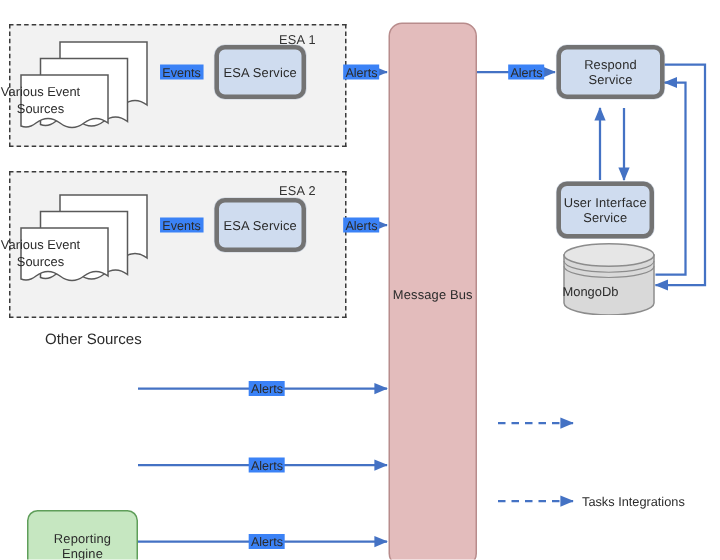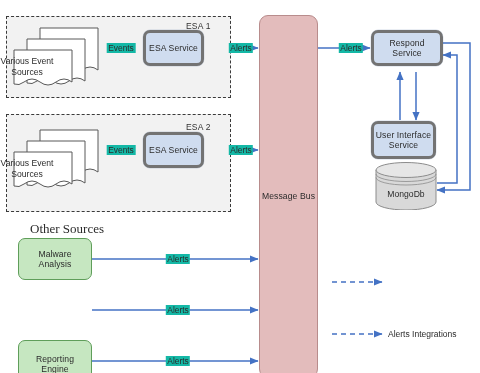--- a/index.html
+++ b/index.html
@@ -43,34 +43,34 @@
   .docs{position:absolute;}
   .docs svg{display:block;}
   .docs-label{
     position:absolute;font-size:8.6px;line-height:1.25;text-align:center;
     width:100%;
   }
 
   .cyl{position:absolute;}
   .cyl svg{display:block;}
   .cyl-label{
-    position:absolute;width:100%;text-align:center;
+    position:absolute;width:100%;text-align:left;
     font-size:8.6px;
   }
 
   .wlabel{
-    position:absolute;font-size:8.4px;background:#14b8a6;
+    position:absolute;font-size:8.4px;background:#3b82f6;
     padding:0 1.5px;white-space:nowrap;color:#2b2b2b;
     transform:translate(-50%,-50%);
   }
   .olabel{
     position:absolute;font-size:8.5px;white-space:nowrap;color:#2b2b2b;
     transform:translateY(-50%);
   }
-  .sect-label{position:absolute;font-size:13px;color:#2b2b2b;white-space:nowrap;font-family:Liberation Serif, serif;}
+  .sect-label{position:absolute;font-size:10px;color:#2b2b2b;white-space:nowrap;}
 </style>
 </head>
 <body>
 
 <div id="canvas">
 
   <svg class="wires" viewBox="0 0 480 373">
     <defs>
       <marker id="ah" markerWidth="7" markerHeight="7" refX="5.6" refY="3" orient="auto">
         <path d="M0,0.5 L6,3 L0,5.5 z" fill="#4472c4"></path>
@@ -148,26 +148,20 @@
 
   <div class="node blue" style="left:143px;top:122px;width:61px;height:36px;">
     <span>ESA Service</span>
   </div>
 
   <div class="wlabel" style="left:121px;top:140px;">Events</div>
   <div class="wlabel" style="left:241px;top:140px;">Alerts</div>
 
   <div class="sect-label" style="left:30px;top:211px;">Other Sources</div>
 
-  <div class="node green" style="left:18px;top:228px;width:74px;height:42px;">
-    <span>
-      <span>Malware</span><br>
-      <span>Analysis</span>
-    </span>
-  </div>
 
 
   <div class="node green" style="left:18px;top:330px;width:74px;height:48px;">
     <span>
       <span>Reporting</span><br>
       <span>Engine</span>
     </span>
   </div>
 
   <div class="wlabel" style="left:178px;top:249px;">Alerts</div>
@@ -194,15 +188,15 @@
   <div class="cyl" style="left:375px;top:152px;width:62px;height:48px;">
     <svg width="62" height="48" viewBox="0 0 62 48">
       <path d="M1,8 V40 a30,8 0 0 0 60,0 V8 z" fill="#d9d9d9" stroke="#8c8c8c" stroke-width="1"></path>
       <ellipse cx="31" cy="8" rx="30" ry="7.5" fill="#e6e6e6" stroke="#8c8c8c" stroke-width="1"></ellipse>
       <path d="M1,12 a30,7.5 0 0 0 60,0" fill="none" stroke="#8c8c8c" stroke-width=".8"></path>
       <path d="M1,15.5 a30,7.5 0 0 0 60,0" fill="none" stroke="#8c8c8c" stroke-width=".8"></path>
     </svg>
     <div class="cyl-label" style="top:27px;left:0;">MongoDb</div>
   </div>
 
-  <div class="olabel" style="left:388px;top:324px;">Alerts Integrations</div>
+  <div class="olabel" style="left:388px;top:324px;">Tasks Integrations</div>
 
 </div>
 
 </body></html>

